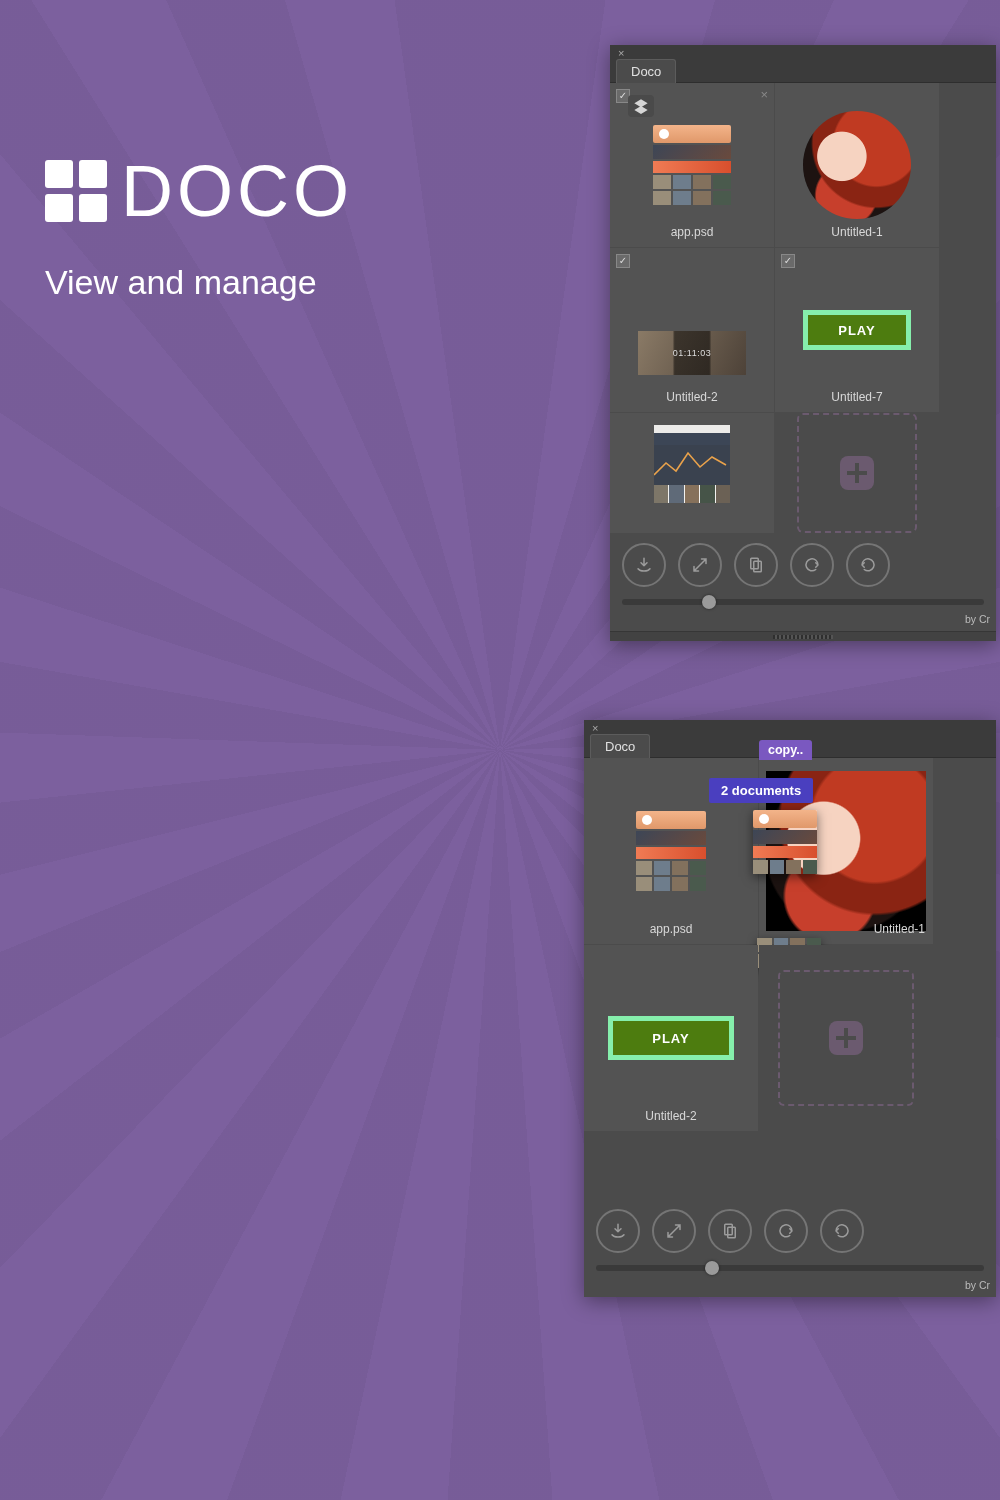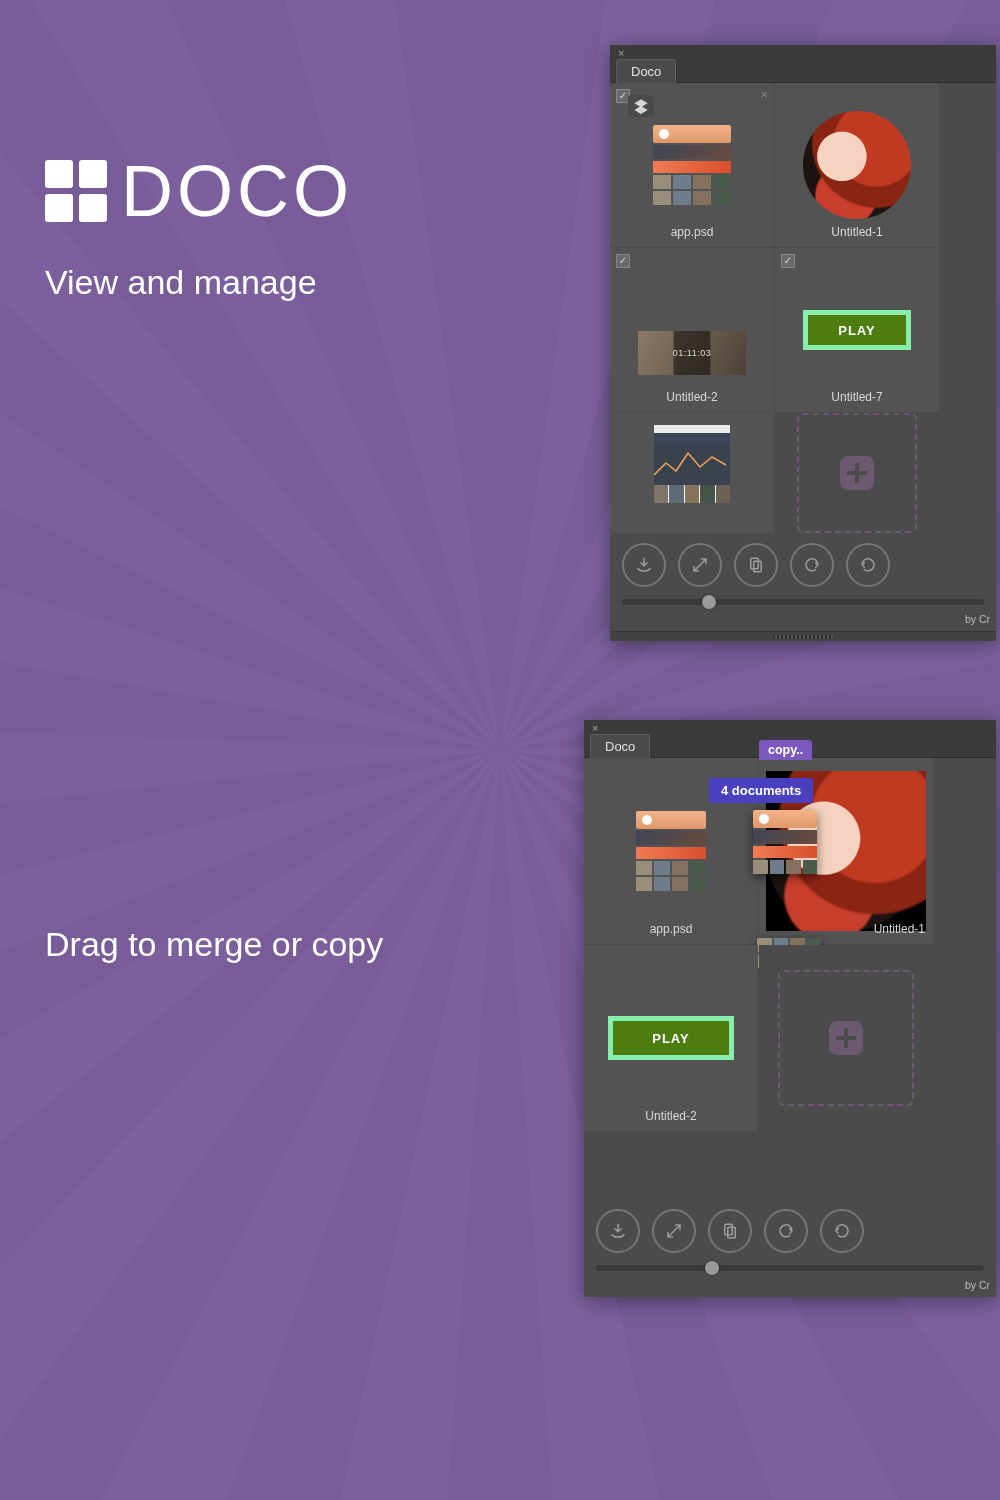--- a/index.html
+++ b/index.html
@@ -119,21 +119,21 @@
       <div class="dot"></div>
   </div>
   <div class="word">DOCO</div>
 </div>
 
 <div class="tagline t1">
   <span>View and manage</span><br>
 </div>
 
 <div class="tagline t2">
-  <span>Drag to merge or copy</span><br>
+  <br>
 </div>
 
 <div class="ps-panel" id="panel1">
   <div class="chrome-top">
     <span class="x">×</span>
   </div>
   <div class="tabrow">
     <span class="tab">Doco</span>
   </div>
   <div class="body">
@@ -286,21 +286,21 @@
                 <span></span>
                 <span></span>
               </div>
           </div>
         </div>
         <div class="label">app.psd</div>
       </div>
 
       <div class="cell" style="overflow:visible;">
         <div class="merge-tab">copy..</div>
-        <div class="doccount">4 documents</div>
+        <div class="doccount">2 documents</div>
         <div class="thumb" style="width:auto;height:auto;background:transparent;">
           <div class="th-portrait" style="width:160px;height:160px;border-radius:0 0 0 0;"></div>
         </div>
         <div class="label" style="right:8px;text-align:right;">Untitled-1</div>
 
         <div class="dragstack" style="left:-6px; top:52px;">
           <div class="layer l1">
             <div class="th-app" style="width:64px;">
               <div class="bar1"></div>
                 <div class="bar2"></div>

